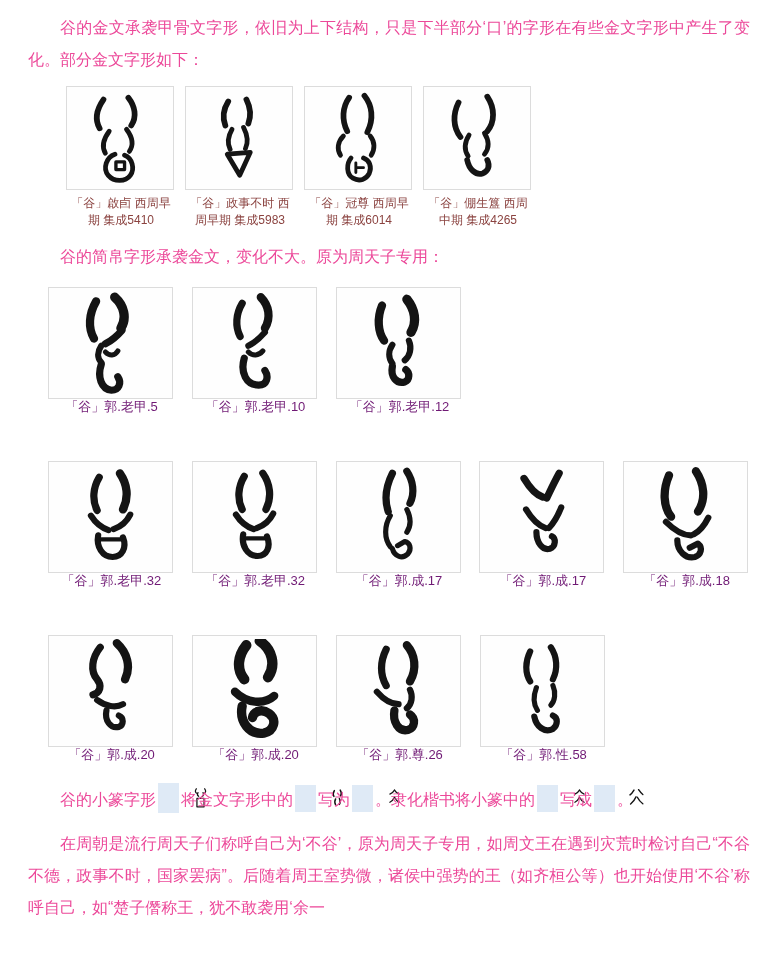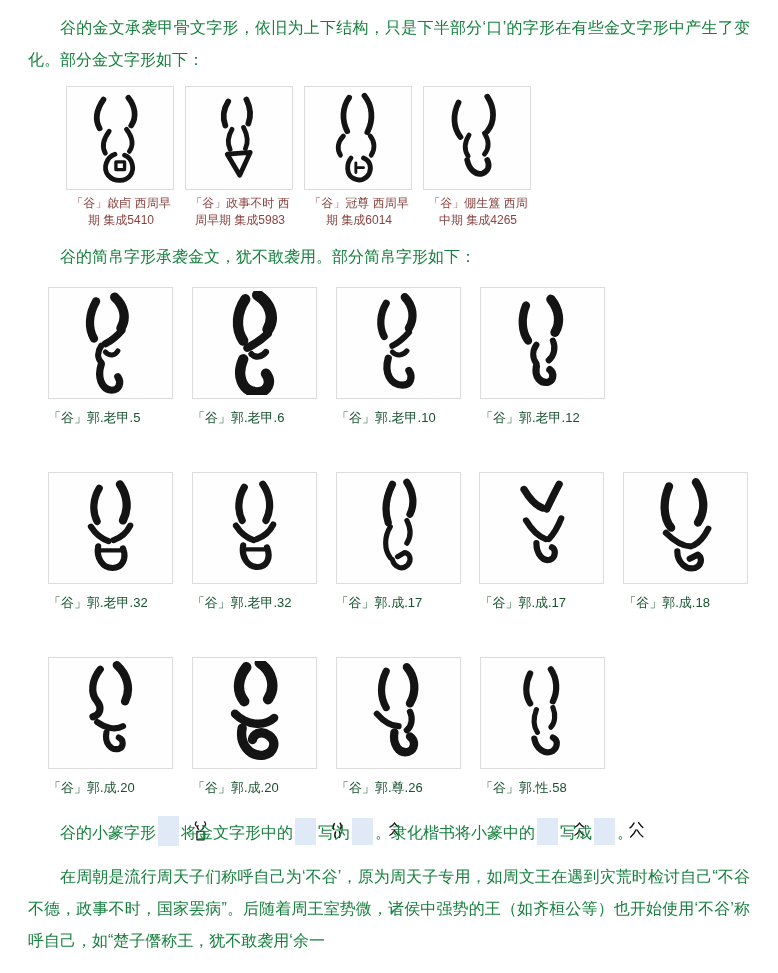--- a/index.html
+++ b/index.html
@@ -4,21 +4,21 @@
 <style>
   html,body{margin:0;padding:0;}
   body{
     width:778px;height:973px;overflow:hidden;background:#ffffff;
     font-family:"Liberation Sans","DejaVu Sans",sans-serif;
     color:#3f3f3f;
   }
   .article{padding:0 28px;}
   p.para{
     font-size:16px;line-height:32px;margin:12px 0 10px 0;
-    text-indent:2em;color:#15803d;text-align:justify;
+    text-indent:2em;color:#ec4899;text-align:justify;
   }
   
   .bronze-row{
     display:flex;gap:9px;margin:10px 0 2px 38px;
   }
   .bronze-row figure{margin:0;width:110px;}
   .bronze-row .imgbox{
     width:108px;height:104px;background:#fefefe;
     border:1px solid #dcdcdc;box-sizing:border-box;
   }
@@ -29,22 +29,22 @@
   
   .silk-row{
     display:flex;gap:17px;margin:14px 0 0 20px;
   }
   .silk-row figure{margin:0;width:127px;}
   .silk-row .imgbox{
     width:125px;height:112px;background:#fefefe;
     border:1px solid #dcdcdc;box-sizing:border-box;
   }
   .silk-row figcaption{
-    margin-top:11px;font-size:13px;line-height:16px;
-    color:#14532d;
+    font-size:13px;line-height:16px;text-align:center;
+    color:#701a75;
   }
   .silk-row{margin-bottom:46px;}
   .silk-row:last-of-type{margin-bottom:20px;}
   .imgbox{display:flex;align-items:center;justify-content:center;}
   .imgbox svg{width:92%;height:94%;}
   
   .ig{
     display:inline-block;width:21px;height:27px;vertical-align:-7px;
     background:#dfeaf6;margin:0 2px;
   }
@@ -104,49 +104,37 @@
             <path d="M61,7 C69,19 69,33 61,43" fill="none" stroke="#141414" stroke-width="6" stroke-linecap="round" stroke-linejoin="round"></path>
             <path d="M42,47 C37,55 37,63 41,69" fill="none" stroke="#141414" stroke-width="5" stroke-linecap="round" stroke-linejoin="round"></path>
             <path d="M58,45 C63,53 63,61 58,67" fill="none" stroke="#141414" stroke-width="5" stroke-linecap="round" stroke-linejoin="round"></path>
             <path d="M40,73 C42,83 49,89 56,87 C62,85 64,79 61,73" fill="none" stroke="#141414" stroke-width="6" stroke-linecap="round" stroke-linejoin="round"></path>
           </svg>
         </div>
       <figcaption>「谷」倗生簋 西周中期 集成4265</figcaption>
     </figure>
   </div>
 
-  <p class="para">谷的简帛字形承袭金文，犹不敢袭用。部分简帛字形如下：</p>
+  <p class="para">谷的简帛字形承袭金文，变化不大。原为周天子专用：</p>
 
   <div>
 
     <div class="silk-row">
       <figure>
         <div class="imgbox">
             <svg viewBox="0 0 100 100" preserveAspectRatio="xMidYMid meet">
               <path d="M36,10 C29,22 28,36 34,46" fill="none" stroke="#141414" stroke-width="8" stroke-linecap="round" stroke-linejoin="round"></path>
               <path d="M54,6 C63,14 66,26 60,36" fill="none" stroke="#141414" stroke-width="9" stroke-linecap="round" stroke-linejoin="round"></path>
               <path d="M61,38 C55,45 49,49 45,51" fill="none" stroke="#141414" stroke-width="7" stroke-linecap="round" stroke-linejoin="round"></path>
               <path d="M41,53 C37,59 37,65 41,69" fill="none" stroke="#141414" stroke-width="6" stroke-linecap="round" stroke-linejoin="round"></path>
               <path d="M45,59 C49,63 54,63 57,58" fill="none" stroke="#141414" stroke-width="5" stroke-linecap="round" stroke-linejoin="round"></path>
               <path d="M41,71 C37,83 41,95 51,96 C58,96 61,89 57,83" fill="none" stroke="#141414" stroke-width="7" stroke-linecap="round" stroke-linejoin="round"></path>
             </svg>
           </div>
         <figcaption>「谷」郭.老甲.5</figcaption>
-      </figure>
-      <figure>
-        <div class="imgbox">
-            <svg viewBox="0 0 100 100" preserveAspectRatio="xMidYMid meet">
-              <path d="M41,8 C33,20 31,36 39,48" fill="none" stroke="#141414" stroke-width="10" stroke-linecap="round" stroke-linejoin="round"></path>
-              <path d="M53,4 C65,12 70,25 63,37" fill="none" stroke="#141414" stroke-width="11" stroke-linecap="round" stroke-linejoin="round"></path>
-              <path d="M63,41 C55,49 47,53 43,55" fill="none" stroke="#141414" stroke-width="8" stroke-linecap="round" stroke-linejoin="round"></path>
-              <path d="M47,61 C51,65 57,64 61,59" fill="none" stroke="#141414" stroke-width="6" stroke-linecap="round" stroke-linejoin="round"></path>
-              <path d="M39,66 C32,82 38,97 52,98 C63,98 67,88 61,80" fill="none" stroke="#141414" stroke-width="10" stroke-linecap="round" stroke-linejoin="round"></path>
-            </svg>
-          </div>
-        <figcaption>「谷」郭.老甲.6</figcaption>
       </figure>
       <figure>
         <div class="imgbox">
             <svg viewBox="0 0 100 100" preserveAspectRatio="xMidYMid meet">
               <path d="M38,12 C32,22 31,34 36,44" fill="none" stroke="#141414" stroke-width="7" stroke-linecap="round" stroke-linejoin="round"></path>
               <path d="M56,6 C64,14 66,26 60,36" fill="none" stroke="#141414" stroke-width="8" stroke-linecap="round" stroke-linejoin="round"></path>
               <path d="M60,40 C54,47 48,51 44,53" fill="none" stroke="#141414" stroke-width="6" stroke-linecap="round" stroke-linejoin="round"></path>
               <path d="M44,59 C48,63 54,63 58,58" fill="none" stroke="#141414" stroke-width="5" stroke-linecap="round" stroke-linejoin="round"></path>
               <path d="M40,65 C36,79 42,91 54,91 C62,91 64,83 60,77" fill="none" stroke="#141414" stroke-width="7" stroke-linecap="round" stroke-linejoin="round"></path>
             </svg>

